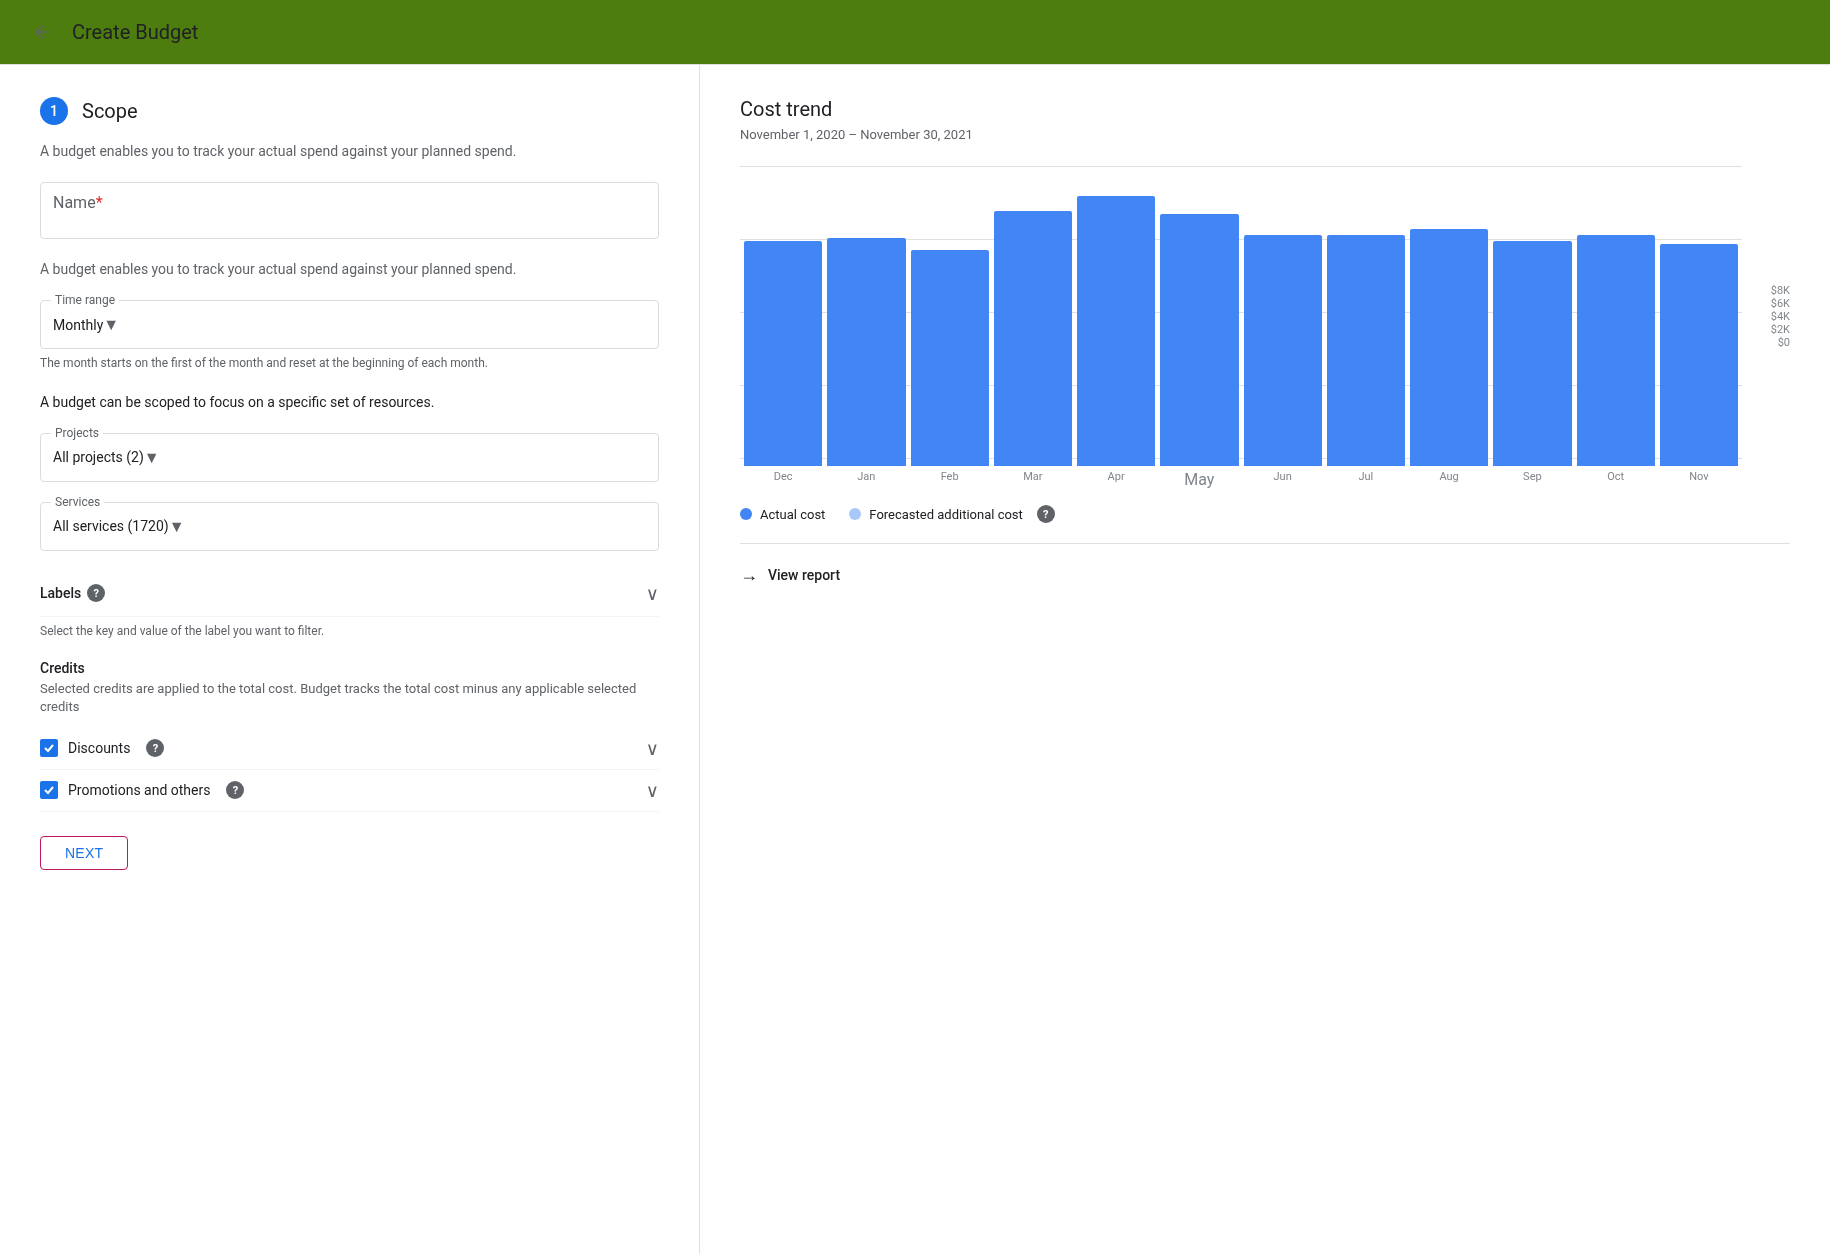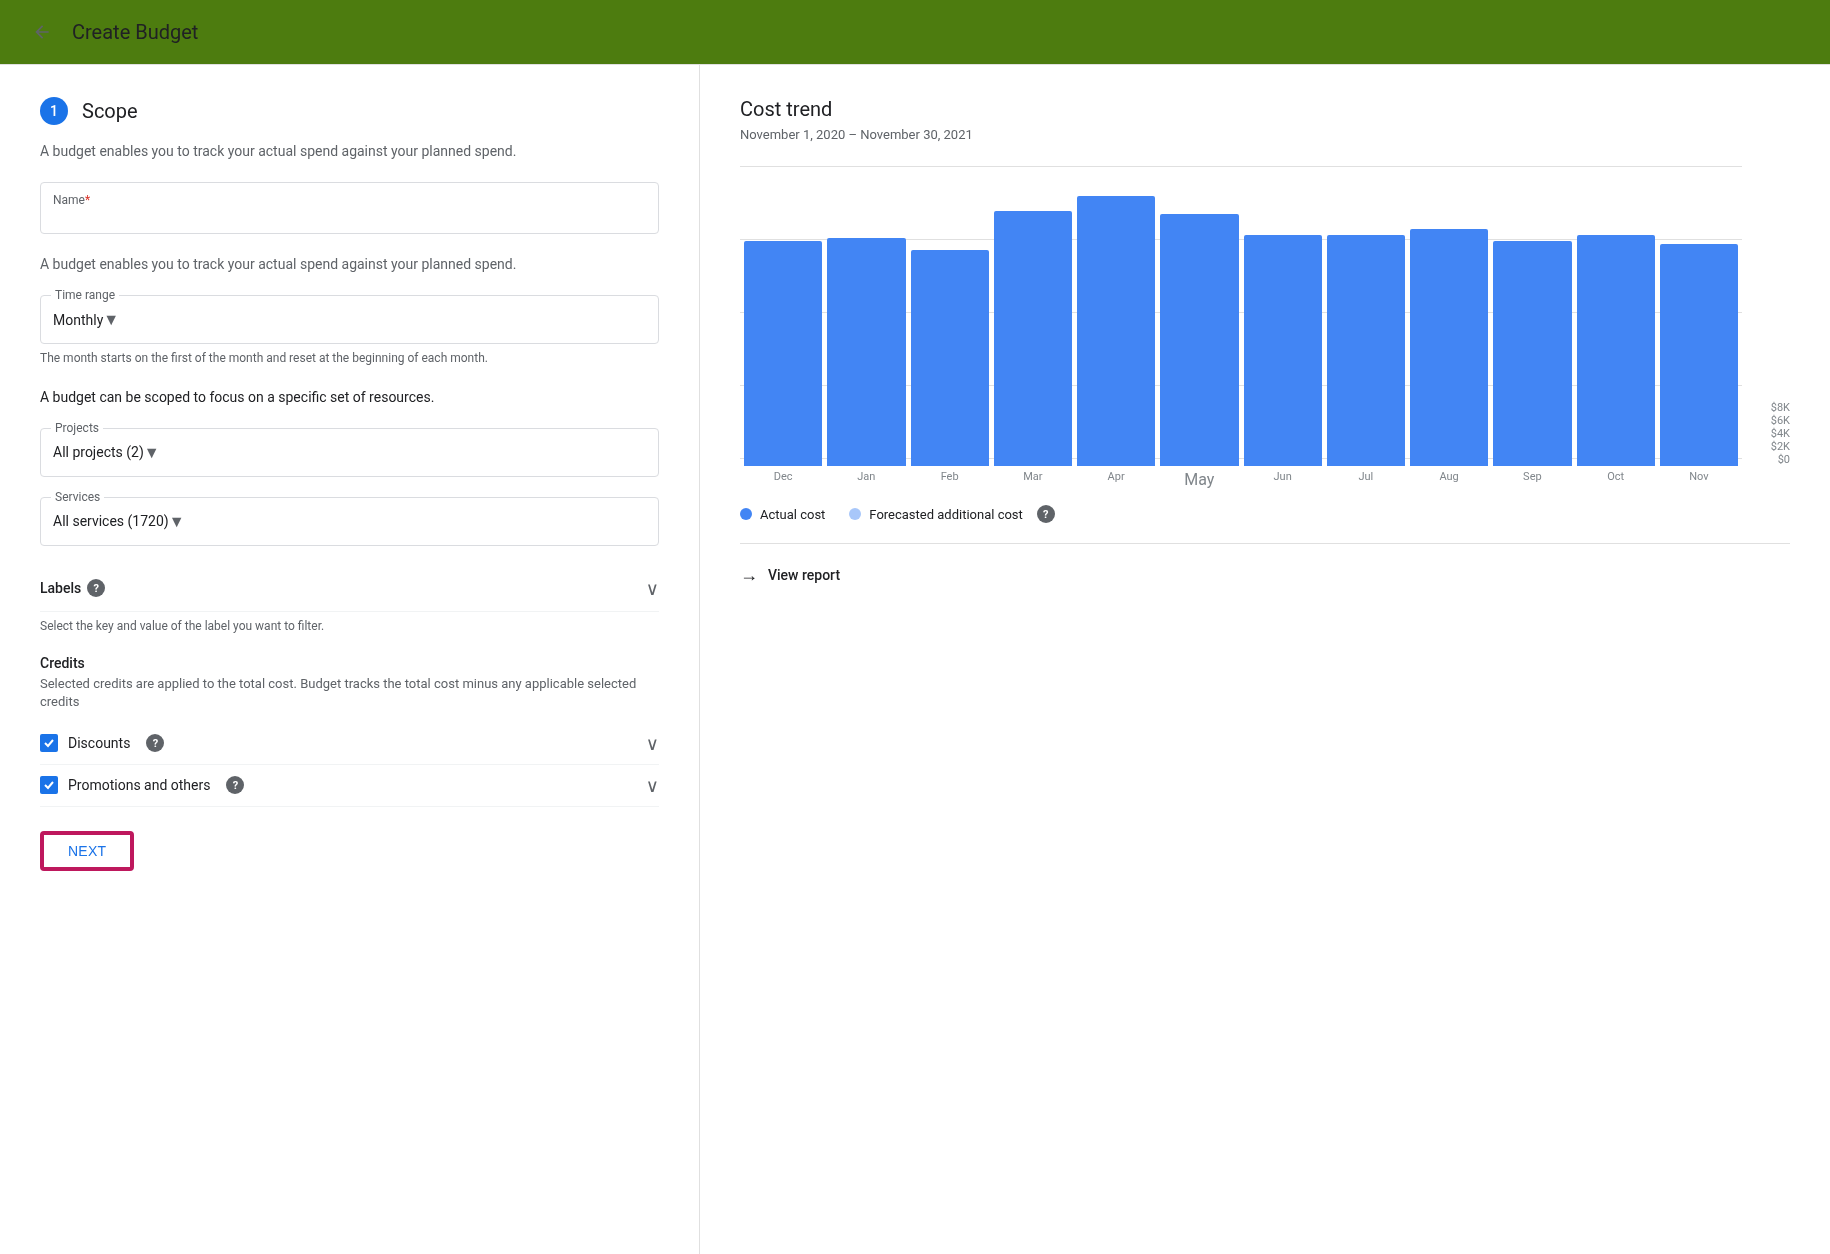--- a/index.html
+++ b/index.html
@@ -189,21 +189,21 @@
       width: 12px;
       height: 12px;
     }
     .checkbox-label {
       font-size: 14px;
       color: #202124;
     }
     .next-button {
       margin-top: 24px;
       padding: 8px 24px;
-      border: 4px solid #be185d;
+      border: 1px solid #be185d;
       border-radius: 4px;
       background: #fff;
       color: #1a73e8;
       font-size: 14px;
       font-weight: 500;
       cursor: pointer;
       letter-spacing: 0.25px;
     }
     
     .cost-trend-title {
@@ -260,21 +260,21 @@
     .arrow-icon {
       font-size: 18px;
       color: #202124;
     }
     .input-name-row {
       border: 1px solid #dadce0;
       border-radius: 4px;
       padding: 10px 12px 8px;
     }
     .name-label {
-      font-size: 12px;
+      font-size: 16px;
       color: #5f6368;
     }
     .name-label .req {
       color: #d93025;
     }
     .name-input {
       width: 100%;
       border: none;
       outline: none;
       font-size: 14px;
@@ -468,21 +468,21 @@
               <div style="flex: 1 1 0%; text-align: center; font-size: 16px; color: rgb(128, 134, 139); white-space: nowrap;">May</div>
               <div style="flex: 1 1 0%; text-align: center; font-size: 11px; color: rgb(128, 134, 139); white-space: nowrap;">Jun</div>
               <div style="flex: 1 1 0%; text-align: center; font-size: 11px; color: rgb(128, 134, 139); white-space: nowrap;">Jul</div>
               <div style="flex: 1 1 0%; text-align: center; font-size: 11px; color: rgb(128, 134, 139); white-space: nowrap;">Aug</div>
               <div style="flex: 1 1 0%; text-align: center; font-size: 11px; color: rgb(128, 134, 139); white-space: nowrap;">Sep</div>
               <div style="flex: 1 1 0%; text-align: center; font-size: 11px; color: rgb(128, 134, 139); white-space: nowrap;">Oct</div>
               <div style="flex: 1 1 0%; text-align: center; font-size: 11px; color: rgb(128, 134, 139); white-space: nowrap;">Nov</div>
             </div>
         </div>
 
-        <div style="width:44px; display:flex; flex-direction:column; justify-content:flex-end; align-items:flex-end; height:300px; padding-bottom:0; margin-left:4px;">
+        <div style="width:44px; display:flex; flex-direction:column; justify-content:center; align-items:flex-end; height:300px; padding-bottom:0; margin-left:4px;">
           <span style="font-size:11px;color:#80868b;">$8K</span>
           <span style="font-size:11px;color:#80868b;">$6K</span>
           <span style="font-size:11px;color:#80868b;">$4K</span>
           <span style="font-size:11px;color:#80868b;">$2K</span>
           <span style="font-size:11px;color:#80868b;">$0</span>
         </div>
       </div>
     </div>
 
     <div class="chart-legend">

